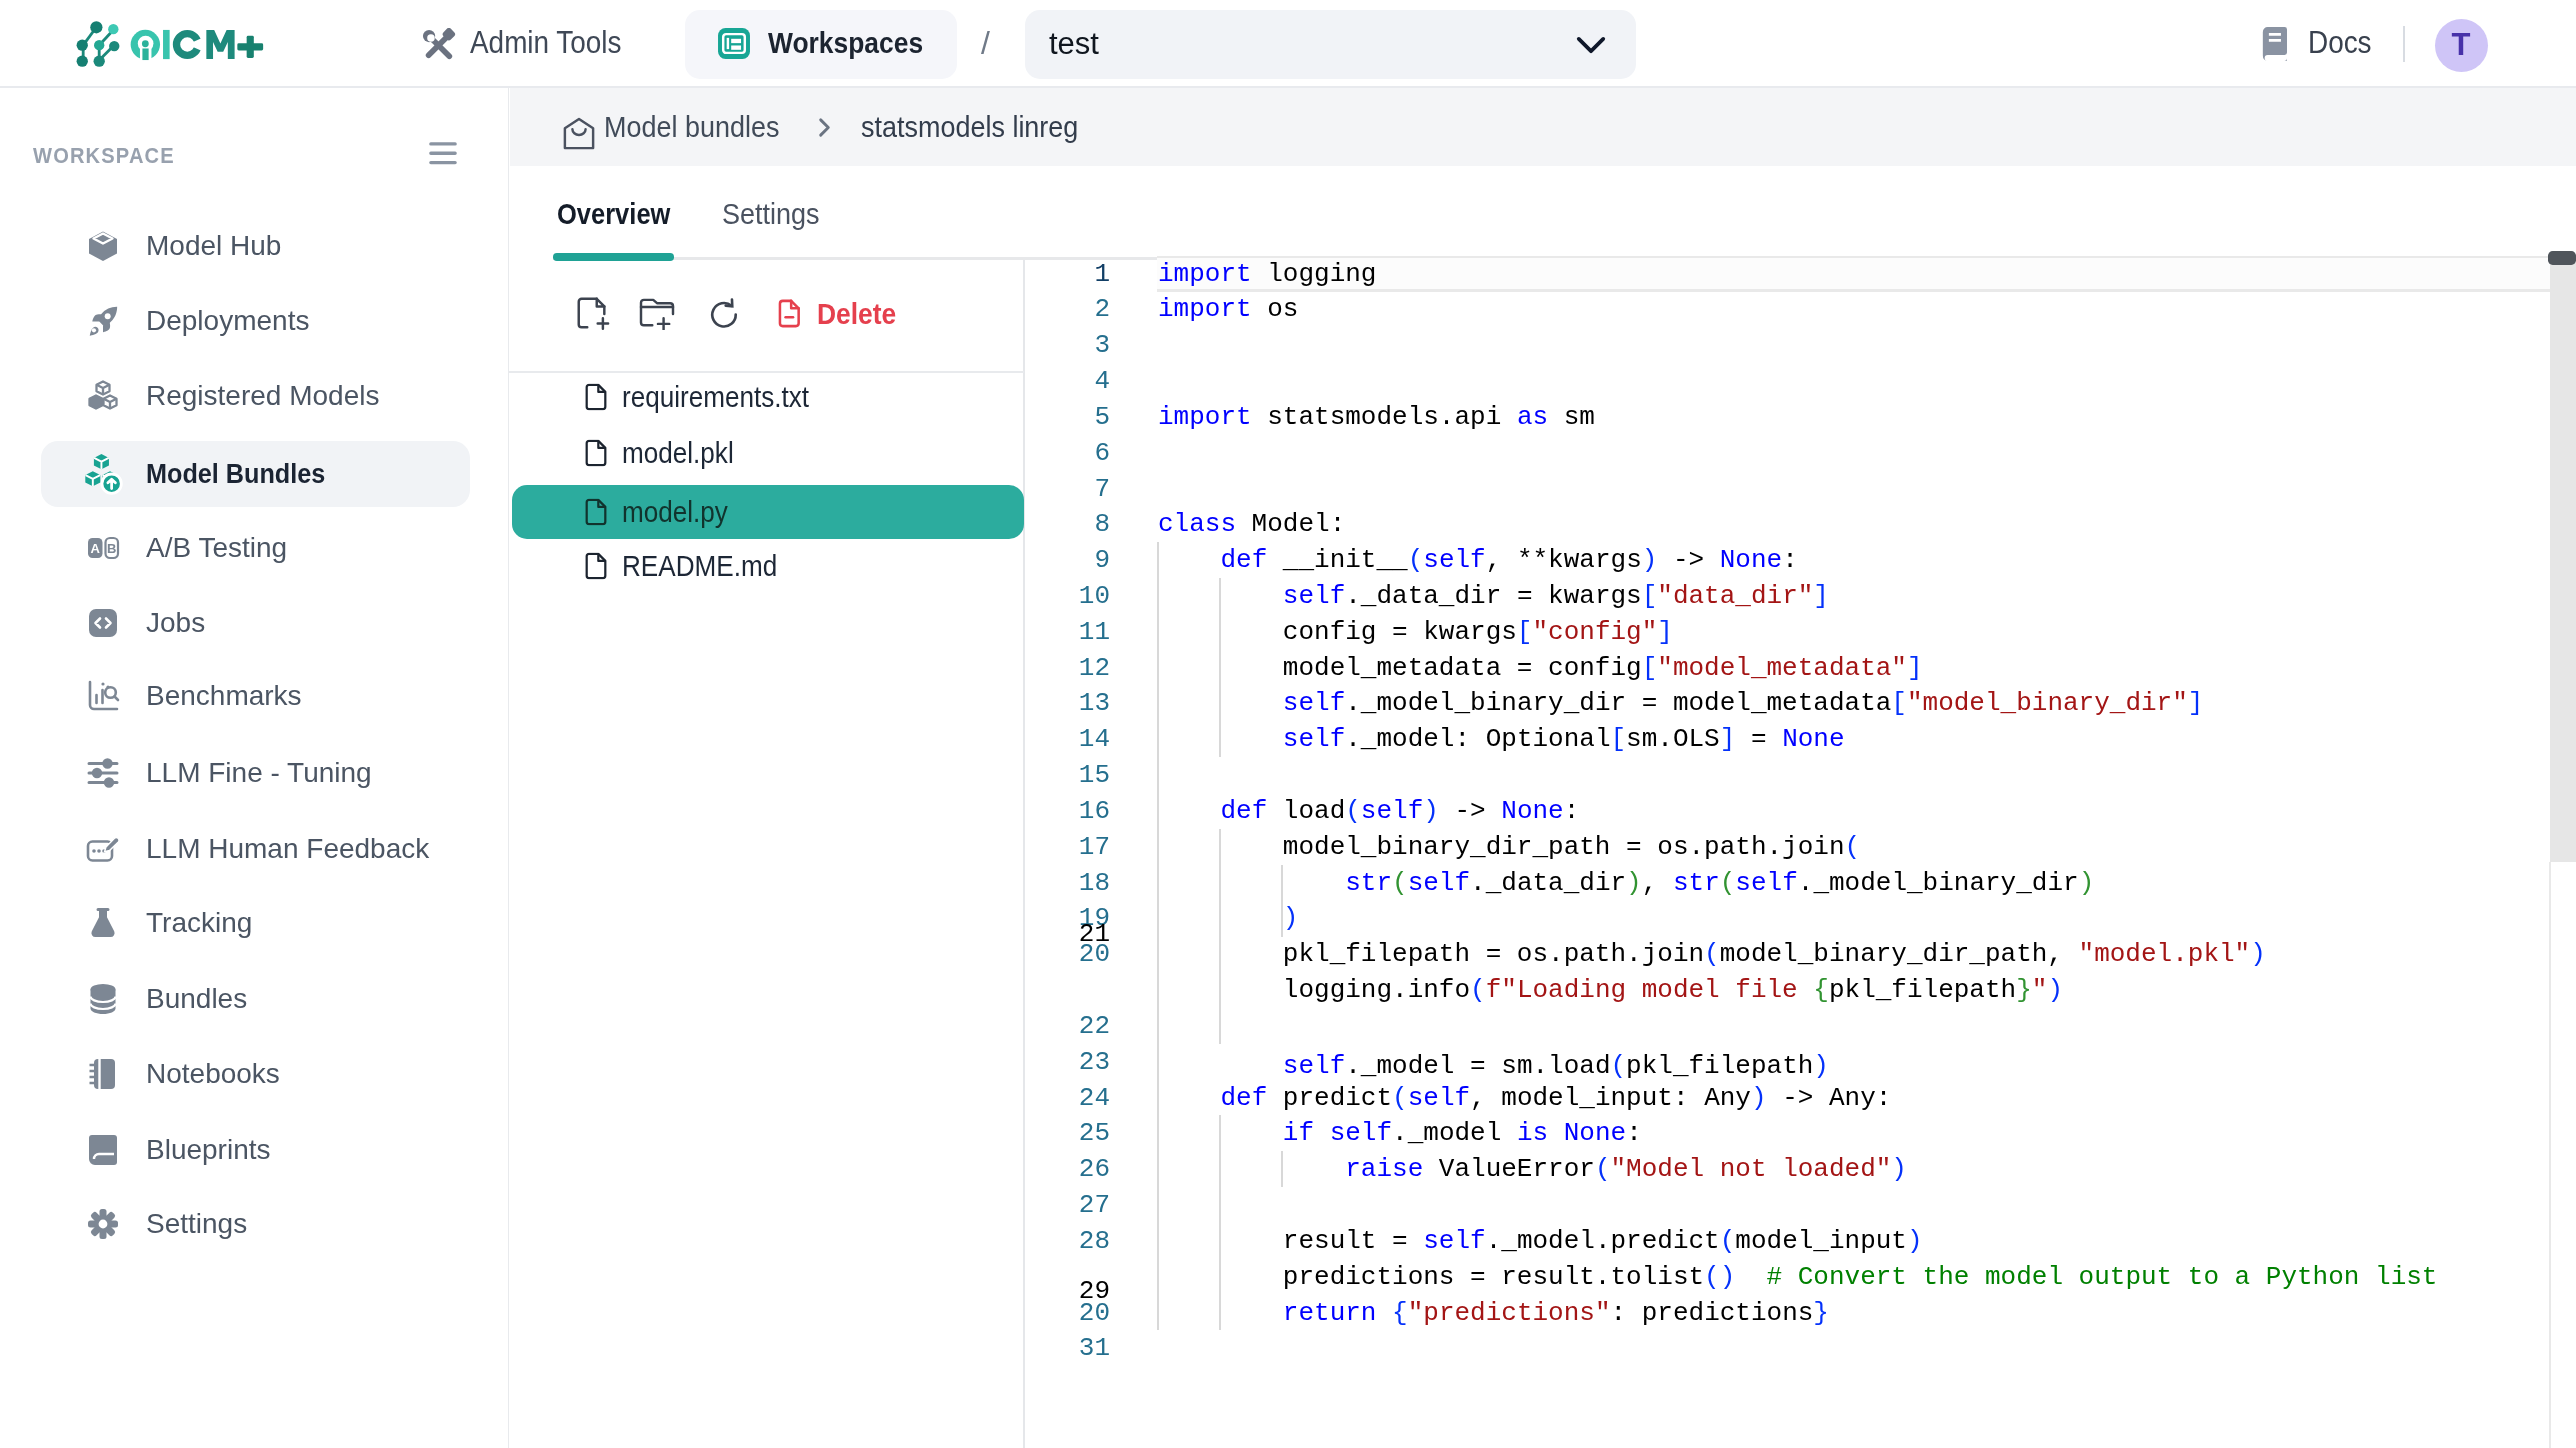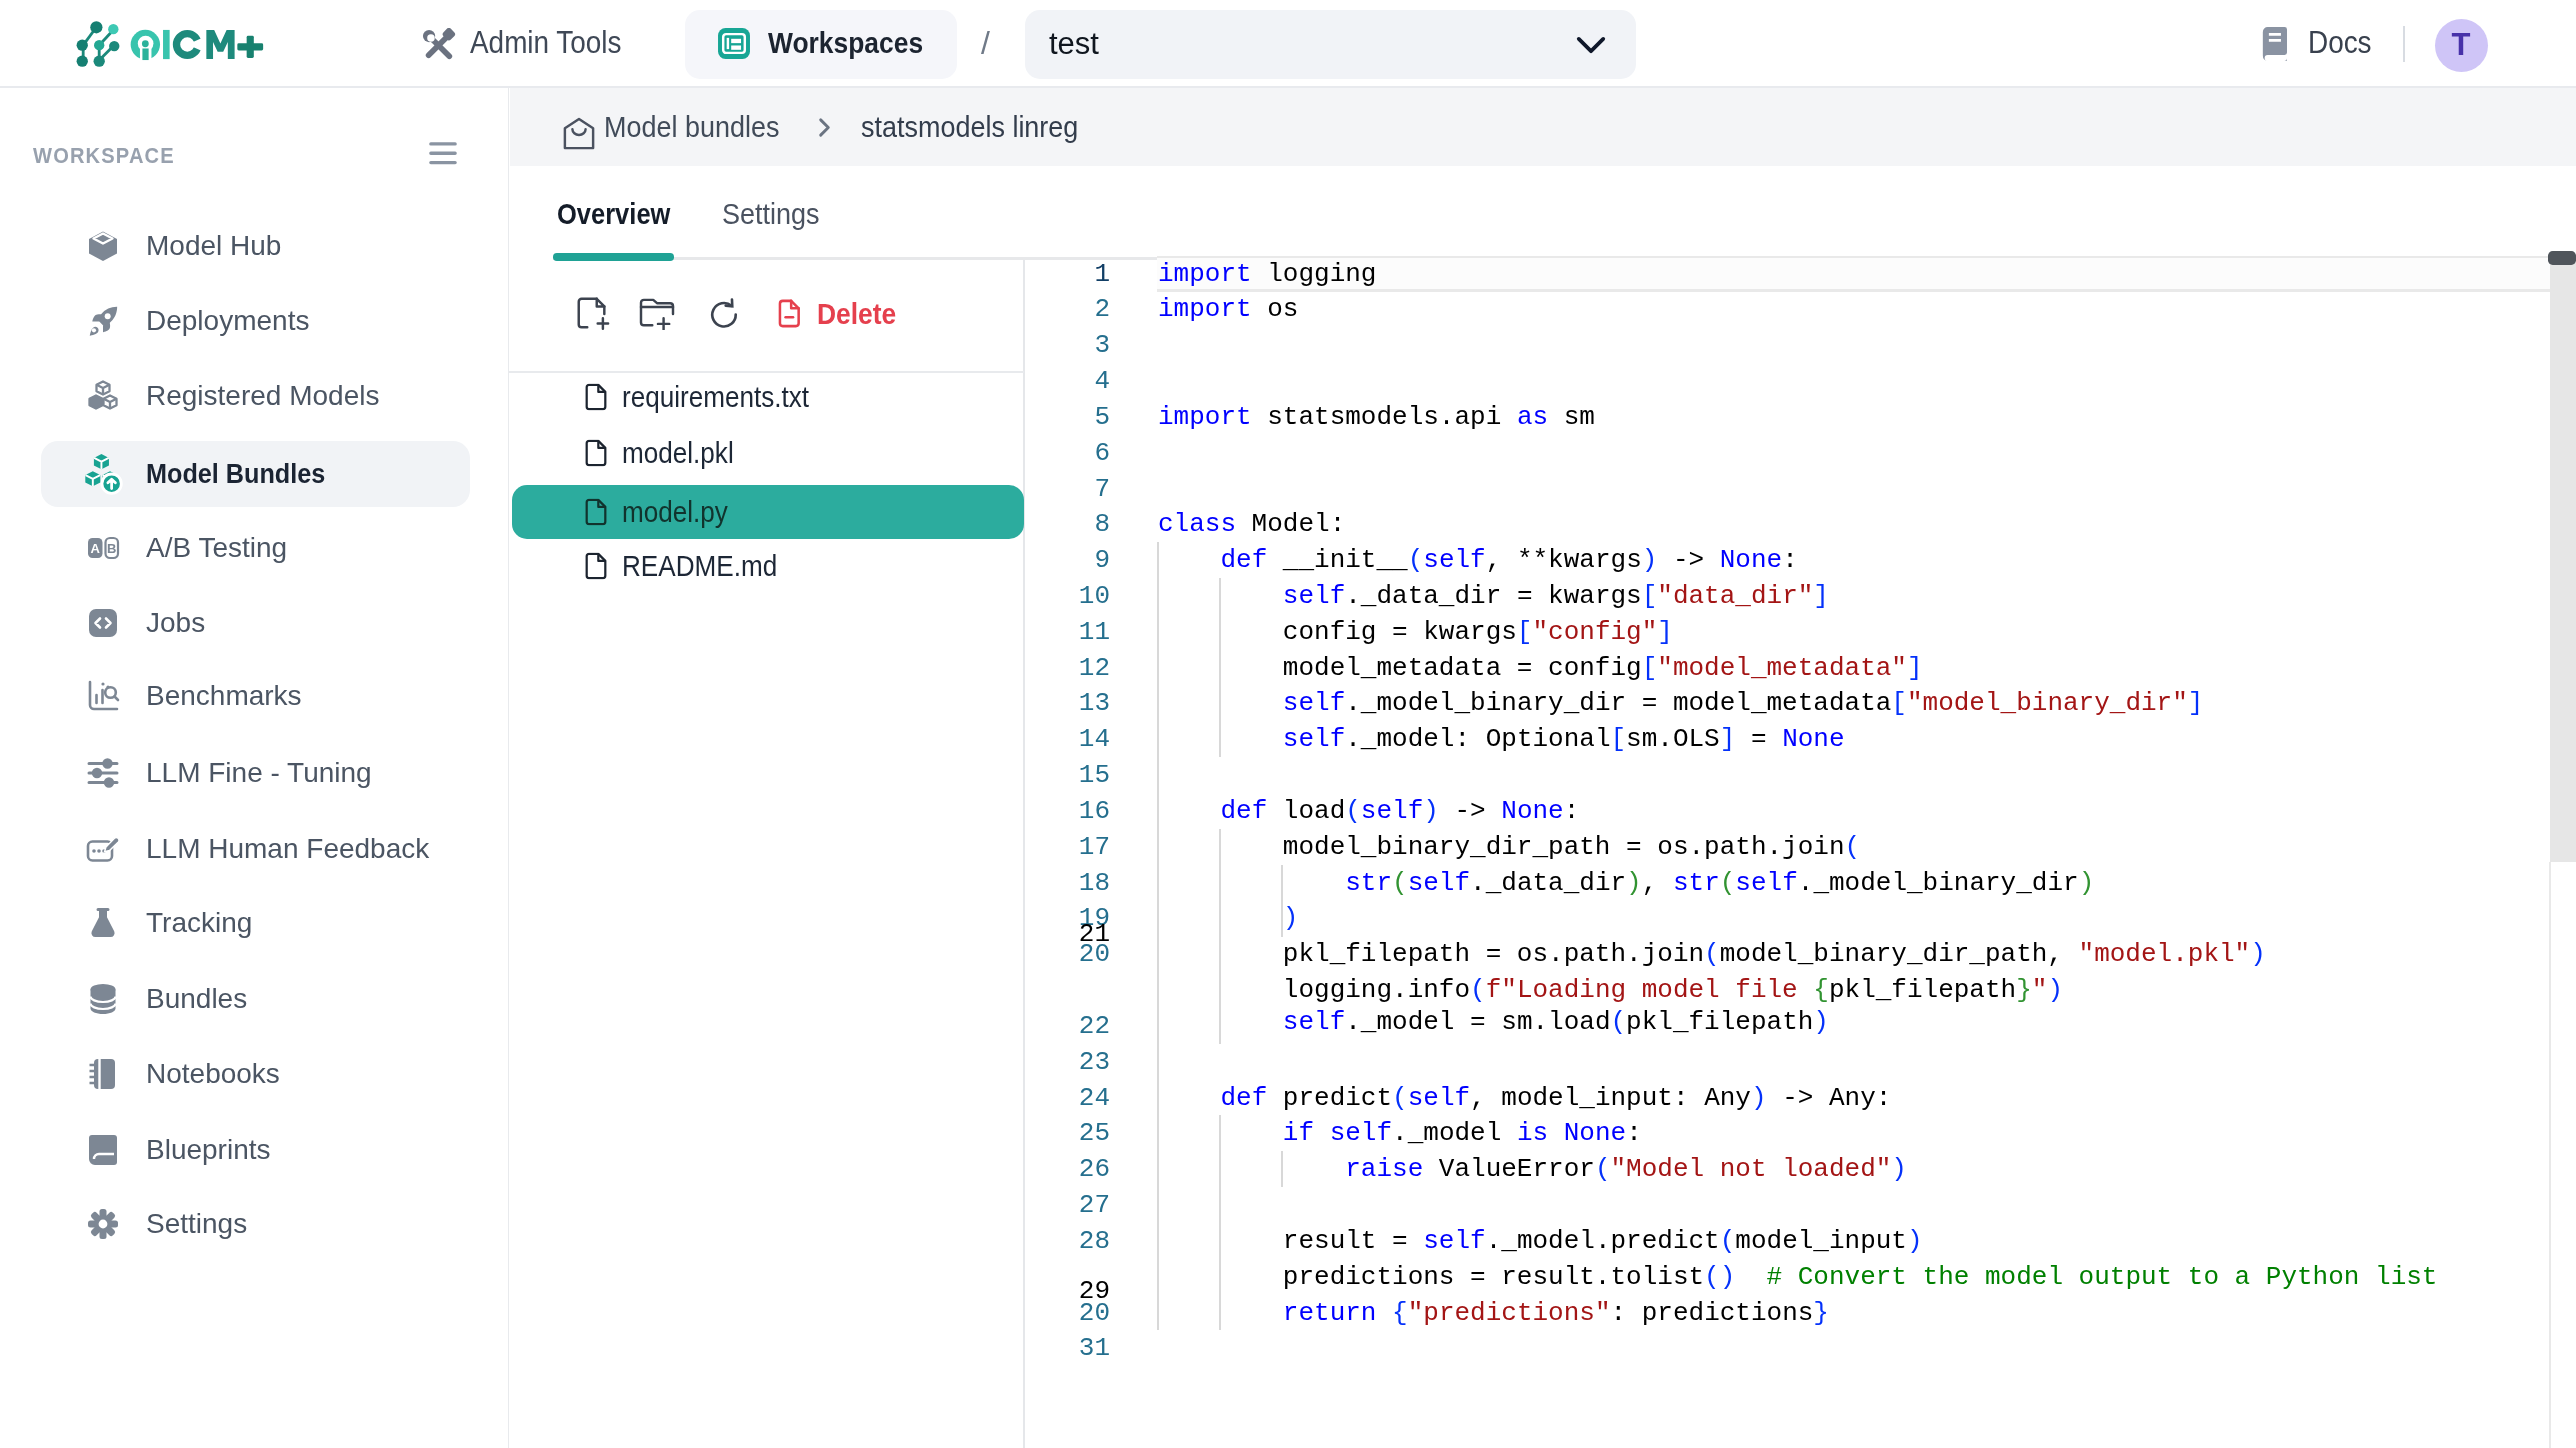--- a/index.html
+++ b/index.html
@@ -358,21 +358,21 @@
   <div class="cl" style="top:614px">        config = kwargs<span class="b1">[</span><span class="s">"config"</span><span class="b1">]</span></div>
   <div class="cl" style="top:650px">        model_metadata = config<span class="b1">[</span><span class="s">"model_metadata"</span><span class="b1">]</span></div>
   <div class="cl" style="top:685px">        <span class="k">self</span>._model_binary_dir = model_metadata<span class="b1">[</span><span class="s">"model_binary_dir"</span><span class="b1">]</span></div>
   <div class="cl" style="top:721px">        <span class="k">self</span>._model: Optional<span class="b1">[</span>sm.OLS<span class="b1">]</span> = <span class="k">None</span></div>
   <div class="cl" style="top:793px">    <span class="k">def</span> load<span class="b1">(</span><span class="k">self</span><span class="b1">)</span> -&gt; <span class="k">None</span>:</div>
   <div class="cl" style="top:829px">        model_binary_dir_path = os.path.join<span class="b1">(</span></div>
   <div class="cl" style="top:865px">            <span class="k">str</span><span class="b2">(</span><span class="k">self</span>._data_dir<span class="b2">)</span>, <span class="k">str</span><span class="b2">(</span><span class="k">self</span>._model_binary_dir<span class="b2">)</span></div>
   <div class="cl" style="top:900px">        <span class="b1">)</span></div>
   <div class="cl" style="top:936px">        pkl_filepath = os.path.join<span class="b1">(</span>model_binary_dir_path, <span class="s">"model.pkl"</span><span class="b1">)</span></div>
   <div class="cl" style="top:972px">        logging.info<span class="b1">(</span><span class="s">f"Loading model file </span><span class="b2">{</span>pkl_filepath<span class="b2">}</span><span class="s">"</span><span class="b1">)</span></div>
-  <div class="cl" style="top:1004px">        <span class="k">self</span>._model = sm.load<span class="b1">(</span>pkl_filepath<span class="b1">)</span></div>
+  <div class="cl" style="top:1048px">        <span class="k">self</span>._model = sm.load<span class="b1">(</span>pkl_filepath<span class="b1">)</span></div>
   <div class="cl" style="top:1080px">    <span class="k">def</span> predict<span class="b1">(</span><span class="k">self</span>, model_input: Any<span class="b1">)</span> -&gt; Any:</div>
   <div class="cl" style="top:1115px">        <span class="k">if</span> <span class="k">self</span>._model <span class="k">is</span> <span class="k">None</span>:</div>
   <div class="cl" style="top:1151px">            <span class="k">raise</span> ValueError<span class="b1">(</span><span class="s">"Model not loaded"</span><span class="b1">)</span></div>
   <div class="cl" style="top:1223px">        result = <span class="k">self</span>._model.predict<span class="b1">(</span>model_input<span class="b1">)</span></div>
   <div class="cl" style="top:1259px">        predictions = result.tolist<span class="b1">()</span>  <span class="c"># Convert the model output to a Python list</span></div>
   <div class="cl" style="top:1295px">        <span class="k">return</span> <span class="b1">{</span><span class="s">"predictions"</span>: predictions<span class="b1">}</span></div>
   <div class="abs" style="left:2550px;top:262px;width:26.4px;height:600px;background:#e6e6e6"></div>
   <div class="abs" style="left:2548px;top:251px;width:28px;height:14px;background:#50555b;border-radius:4.7px"></div>
   <div class="abs" style="left:2549px;top:862px;width:1.9px;height:586px;background:#e9e9e9"></div>
 </div>

